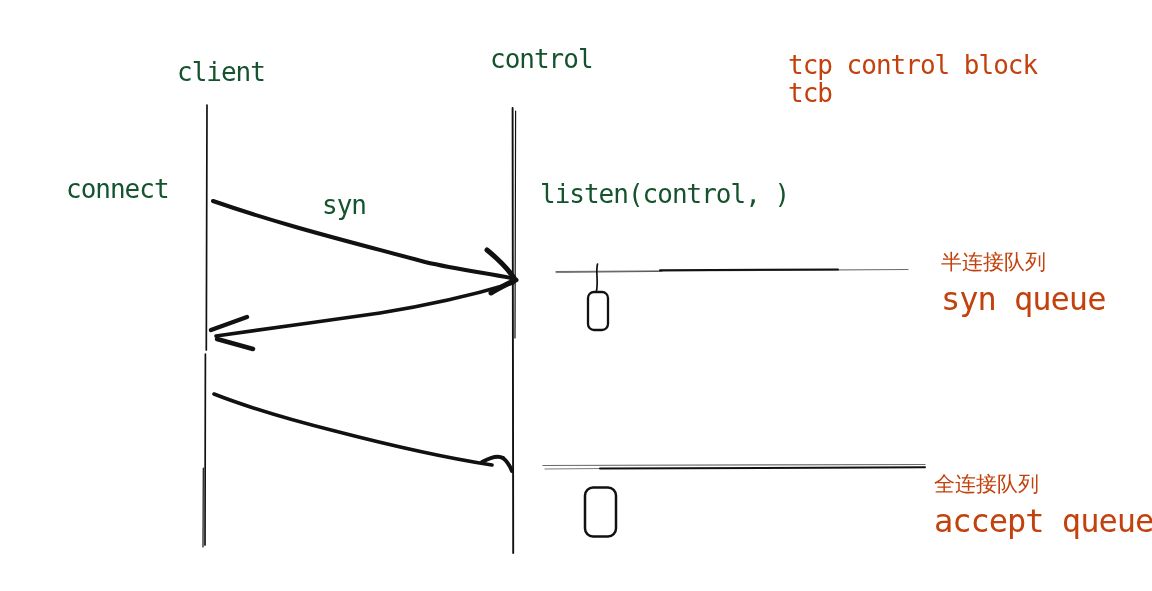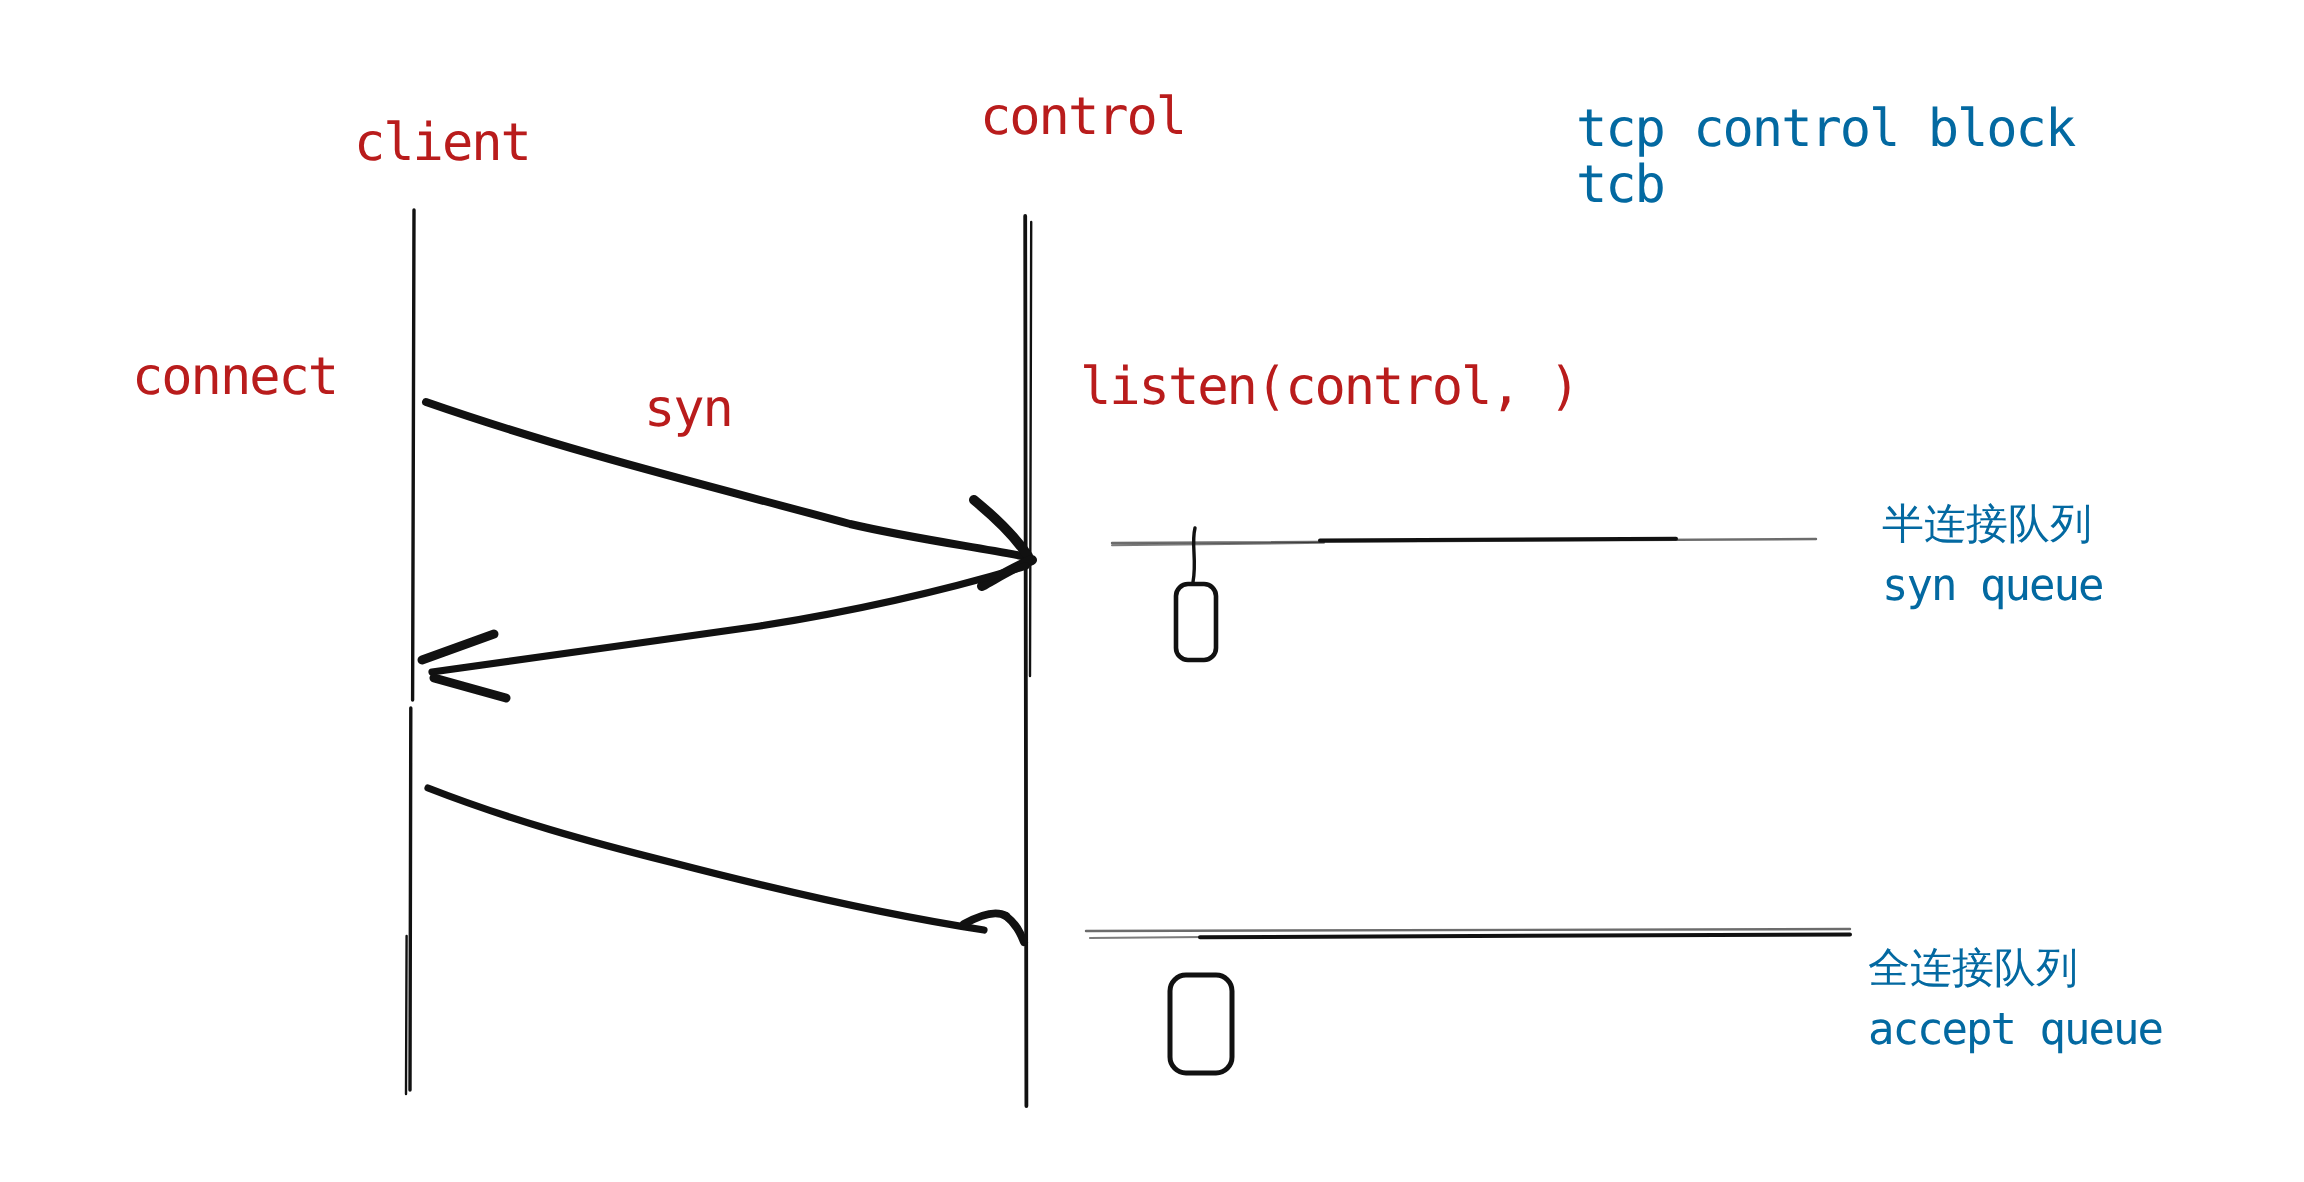--- a/index.html
+++ b/index.html
@@ -25,42 +25,42 @@
     position: absolute;
     left: 0; top: 0;
   }
   .lbl {
     position: absolute;
     font-family: "DejaVu Sans Mono", "Liberation Mono", monospace;
     font-size: 26px;
     letter-spacing: -1px;
     line-height: 1;
     white-space: pre;
-    color: #b91c1c;
+    color: #14532d;
   }
   .lbl-block {
     position: absolute;
-    color: #0369a1;
+    color: #c2410c;
   }
   .lbl-block .mono-line {
     font-family: "DejaVu Sans Mono", "Liberation Mono", monospace;
     font-size: 26px;
     letter-spacing: -1px;
     line-height: 28px;
     white-space: pre;
   }
   .queue-label .zh-line {
     font-family: "DejaVu Sans", "Liberation Sans", sans-serif;
     font-size: 21px;
     line-height: 1;
     white-space: pre;
   }
   .queue-label .en-line {
     font-family: "DejaVu Sans Mono", "Liberation Mono", monospace;
-    font-size: 22px;
+    font-size: 32px;
     letter-spacing: -1px;
     line-height: 1;
     margin-top: 10px;
     white-space: pre;
   }
 </style>
 </head>
 <body style="background: rgb(255, 255, 255); color: rgb(22, 22, 22);">
 
 <div class="stage">

